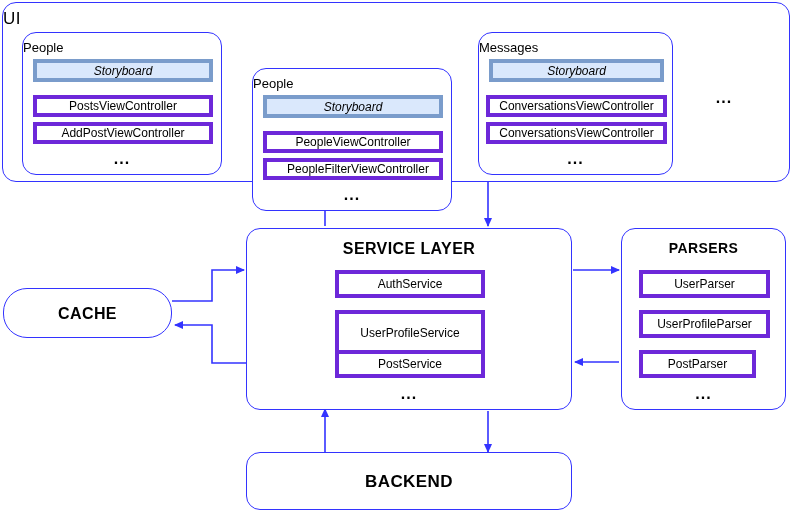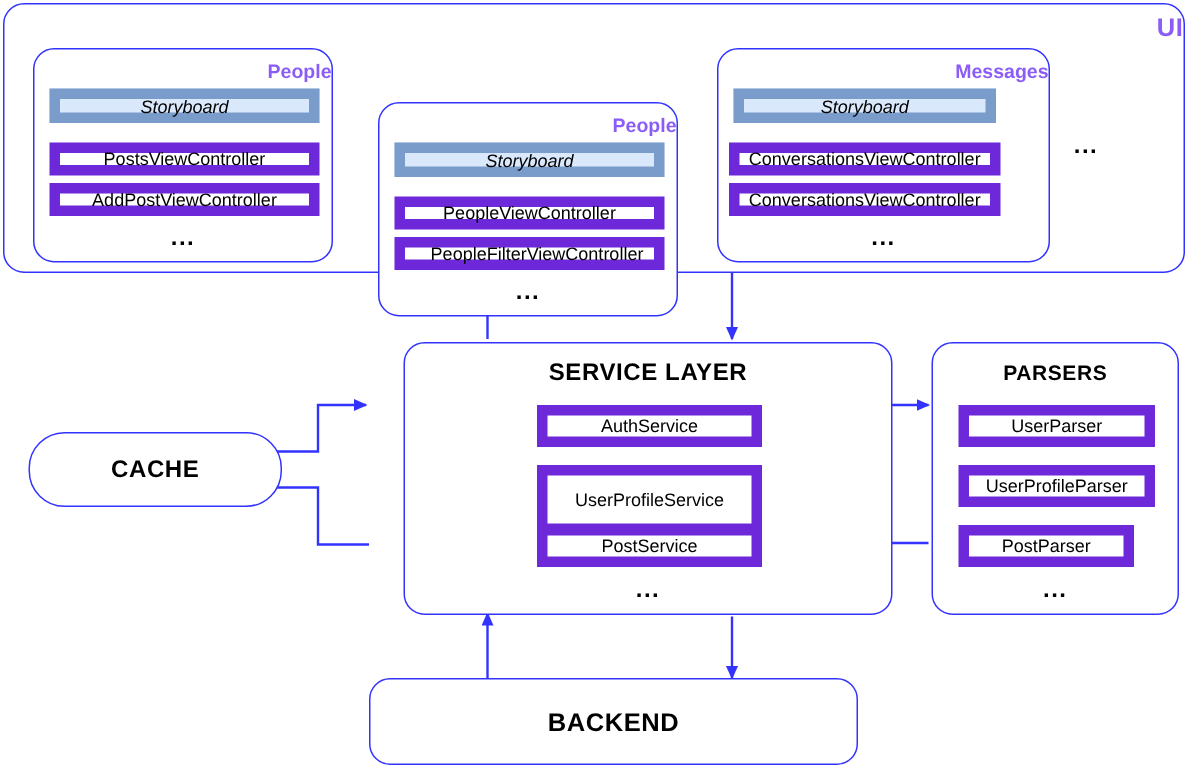--- a/index.html
+++ b/index.html
@@ -24,36 +24,36 @@
     position: absolute;
     box-sizing: border-box;
     border: 1px solid #3333ff;
     border-radius: 14px;
     background: #ffffff;
   }
   .group-title {
     position: absolute;
     left: 0;
     right: 0;
-    text-align: right;
-    font-weight: bold;
-    color: #8b5cf6;
+    text-align: left;
+    font-weight: normal;
+    color: #000000;
     white-space: nowrap;
   }
   .big-title {
     font-size: 17px;
     letter-spacing: 0.4px;
   }
   .module-title {
     font-size: 13px;
   }
   .item {
     position: absolute;
     box-sizing: border-box;
-    border: 7px solid #6d28d9;
+    border: 4px solid #6d28d9;
     background: #ffffff;
     color: #000000;
     font-size: 12px;
     display: flex;
     align-items: center;
     justify-content: center;
     text-align: center;
     white-space: nowrap;
   }
   .item.storyboard {
@@ -135,47 +135,47 @@
   </div>
 
   <div class="rbox" style="left:252px; top:32px; width:200px; height:143px;margin-top:36px;">
     <div class="group-title module-title" style="top:7px;">People</div>
     <div class="item storyboard" style="left:10px; top:26px; width:180px; height:23px;">Storyboard</div>
     <div class="item" style="left:10px; top:62px; width:180px; height:22px;">PeopleViewController</div>
     <div class="item" style="left:10px; top:89px; width:180px; height:22px;padding-left:10px;">PeopleFilterViewController</div>
     <div class="ellipsis" style="left:0; right:0; top:118px;">...</div>
   </div>
 
-  <div class="rbox" style="left:478px; top:32px; width:222px; height:143px;">
+  <div class="rbox" style="left:478px; top:32px; width:195px; height:143px;">
     <div class="group-title module-title" style="top:7px;">Messages</div>
     <div class="item storyboard" style="left:10px; top:26px; width:175px; height:23px;">Storyboard</div>
     <div class="item" style="left:7px; top:62px; width:181px; height:22px;">ConversationsViewController</div>
     <div class="item" style="left:7px; top:89px; width:181px; height:22px;">ConversationsViewController</div>
     <div class="ellipsis" style="left:0; right:0; top:118px;">...</div>
   </div>
 
   <div class="ellipsis" style="left:700px; top:90px; width:48px;">...</div>
 
-  <div class="rbox" style="left:246px; top:228px; width:326px; height:182px;margin-left:23px;">
+  <div class="rbox" style="left:246px; top:228px; width:326px; height:182px;">
     <div class="center-label" style="top:11px;">SERVICE LAYER</div>
     <div class="item" style="left:88px; top:41px; width:150px; height:28px;">AuthService</div>
     <div class="item" style="left:88px; top:81px; width:150px; height:46px;">UserProfileService</div>
     <div class="item" style="left:88px; top:121px; width:150px; height:28px;">PostService</div>
     <div class="ellipsis" style="left:0; right:0; top:157px;">...</div>
   </div>
 
   <div class="rbox" style="left:621px; top:228px; width:165px; height:182px;">
     <div class="center-label" style="top:11px; font-size:14px;">PARSERS</div>
     <div class="item" style="left:17px; top:41px; width:131px; height:28px;">UserParser</div>
     <div class="item" style="left:17px; top:81px; width:131px; height:28px;">UserProfileParser</div>
     <div class="item" style="left:17px; top:121px; width:117px; height:28px;">PostParser</div>
     <div class="ellipsis" style="left:0; right:0; top:157px;">...</div>
   </div>
 
-  <div class="rbox" style="left:19px; top:288px; width:169px; height:50px;border-radius:24px;">
+  <div class="rbox" style="left:3px; top:288px; width:169px; height:50px;border-radius:24px;">
     <div class="center-label" style="top:16px;">CACHE</div>
   </div>
 
   <div class="rbox" style="left:246px; top:452px; width:326px; height:58px;">
     <div class="center-label" style="top:19px; font-size:17px;">BACKEND</div>
   </div>
 
 </div>
 
 </body></html>

